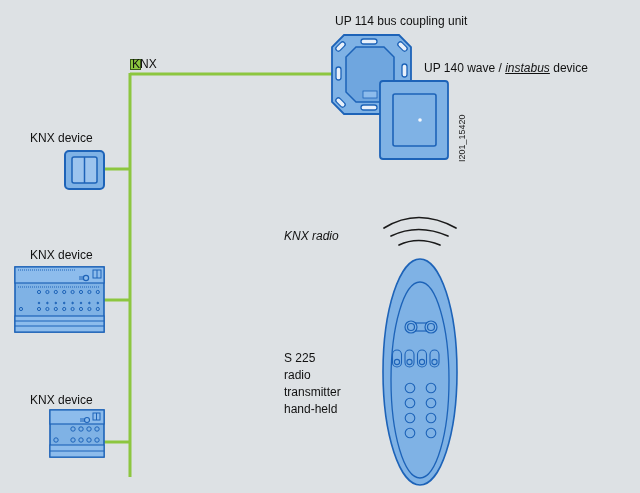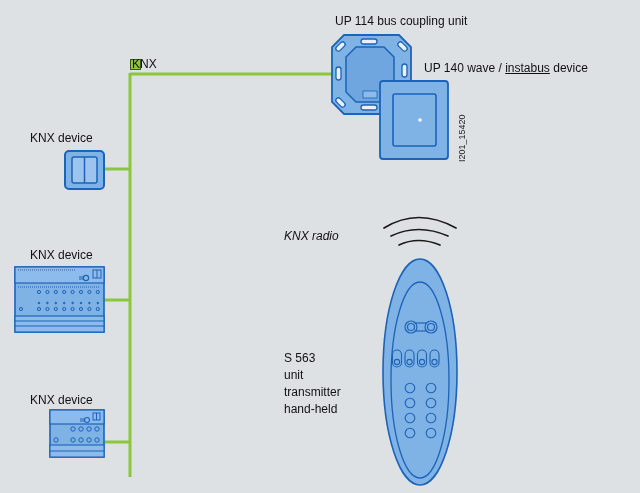--- a/index.html
+++ b/index.html
@@ -16,21 +16,21 @@
   .lbl-multi span { display: block; }
   .code {
     position: absolute; font-size: 9px; line-height: 10px;
     transform: rotate(-90deg); transform-origin: left top;
     white-space: nowrap; color: #222;
   }
   .legend-sq {
     position: absolute; width: 9px; height: 9px;
     background: #8cc63f; border: 1px solid #3a5a1a;
   }
-  u.it { }
+  u.it { font-style: italic; }
 </style>
 </head>
 <body>
 
 <div id="stage">
   <svg width="640" height="493" viewBox="0 0 640 493" xmlns="http://www.w3.org/2000/svg">
 
     <g stroke="#8cc63f" stroke-width="3" fill="none">
       <line x1="130" y1="74" x2="336" y2="74"></line>
       <line x1="130" y1="73" x2="130" y2="477"></line>
@@ -181,18 +181,18 @@
   </div>
   <div class="code" style="left:457px; top:162px;">I201_15420</div>
 
   <div class="lbl" style="left:30px; top:130px;">KNX device</div>
   <div class="lbl" style="left:30px; top:247px;">KNX device</div>
   <div class="lbl" style="left:30px; top:392px;">KNX device</div>
 
   <div class="lbl" style="left:284px; top:228px;font-style:italic;">KNX radio</div>
 
   <div class="lbl lbl-multi" style="left:284px; top:350px;">
-    <span>S 563</span>
-    <span>unit</span>
+    <span>S 225</span>
+    <span>radio</span>
     <span>transmitter</span>
     <span>hand-held</span>
   </div>
 </div>
 
 </body></html>

